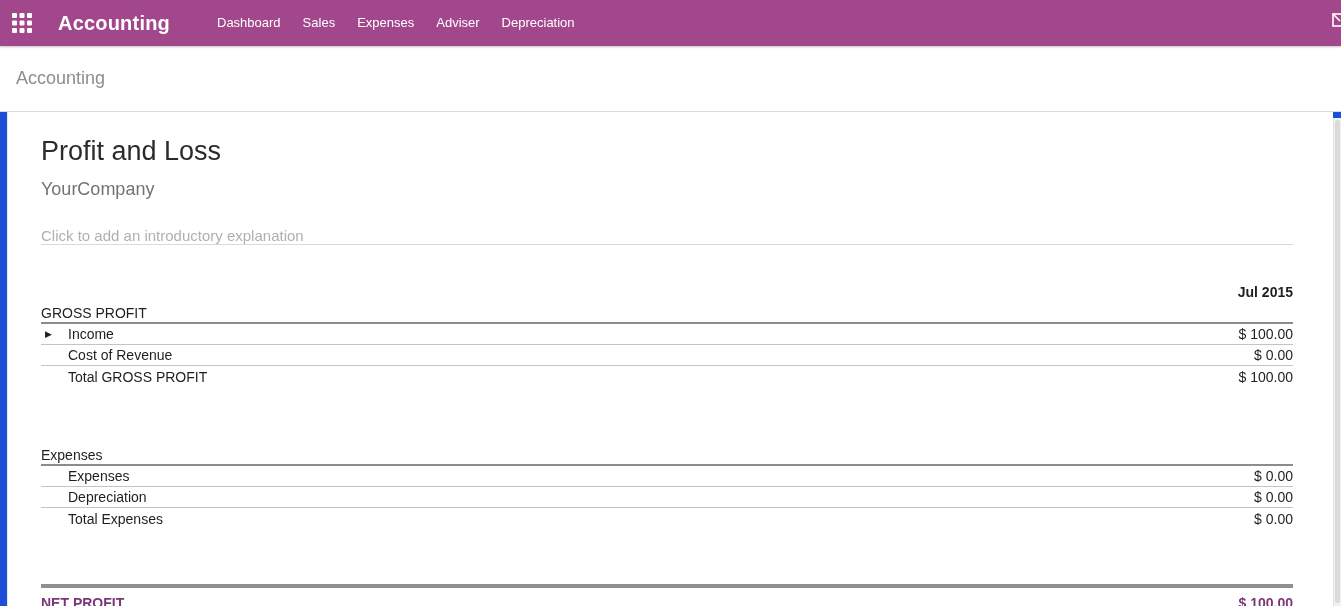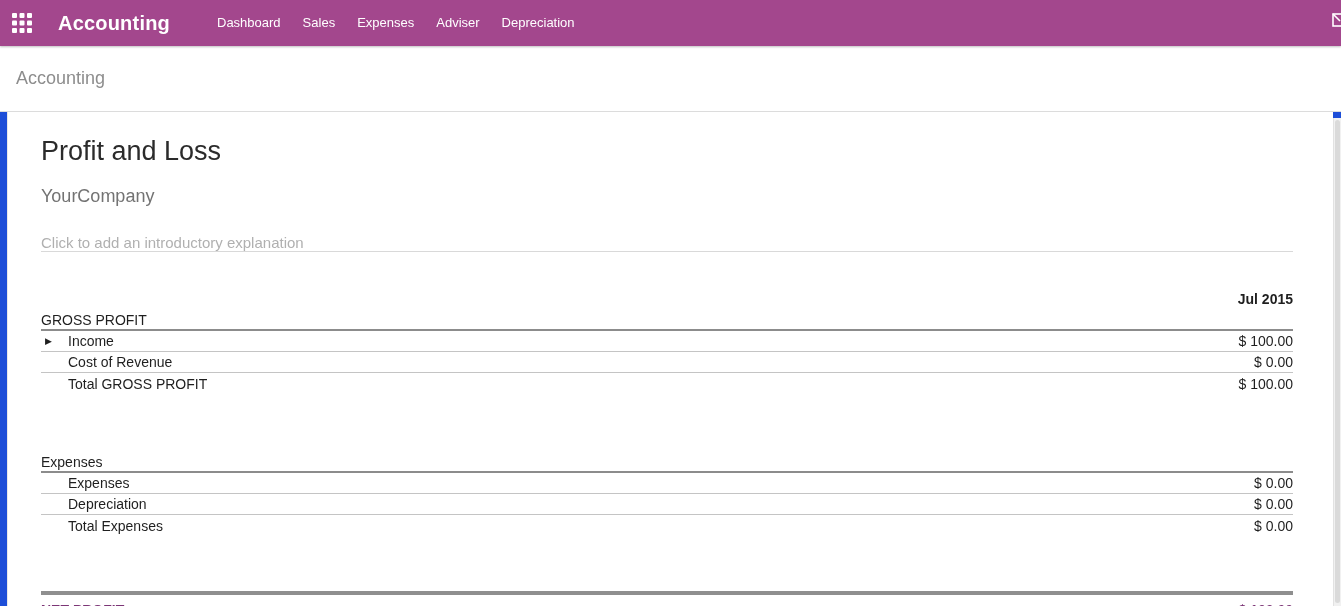--- a/index.html
+++ b/index.html
@@ -33,21 +33,21 @@
   .breadcrumb { color:#8d8d8d; font-size:18px; cursor:pointer; }
 
   
   .content { position:relative; height:494px; background:#1d4ed8; }
   .sheet {
     position:absolute; left:7px; right:8px; top:0; bottom:0;
     border-left:1px solid #e8e8e8; background:#fff;
     padding:24px 40px 0 33px;
   }
   .report-title { font-size:27px; font-weight:400; color:#2b2b2b; }
-  .company-name { font-size:18px; font-weight:400; color:#737373; margin-top:19px; }
+  .company-name { font-size:18px; font-weight:400; color:#737373; margin-top:12px; }
   .intro-placeholder {
     margin-top:27px; font-size:15px; color:#b0b0b0;
     border-bottom:1px solid #d9d9d9; cursor:text;
   }
 
   
   .report-table { margin-top:36px; font-size:14px; color:#1f1f1f; }
   .trow { display:flex; justify-content:space-between; align-items:center; }
   .trow .cell-label { position:relative; }
   .trow .cell-value { text-align:right; white-space:nowrap; }

